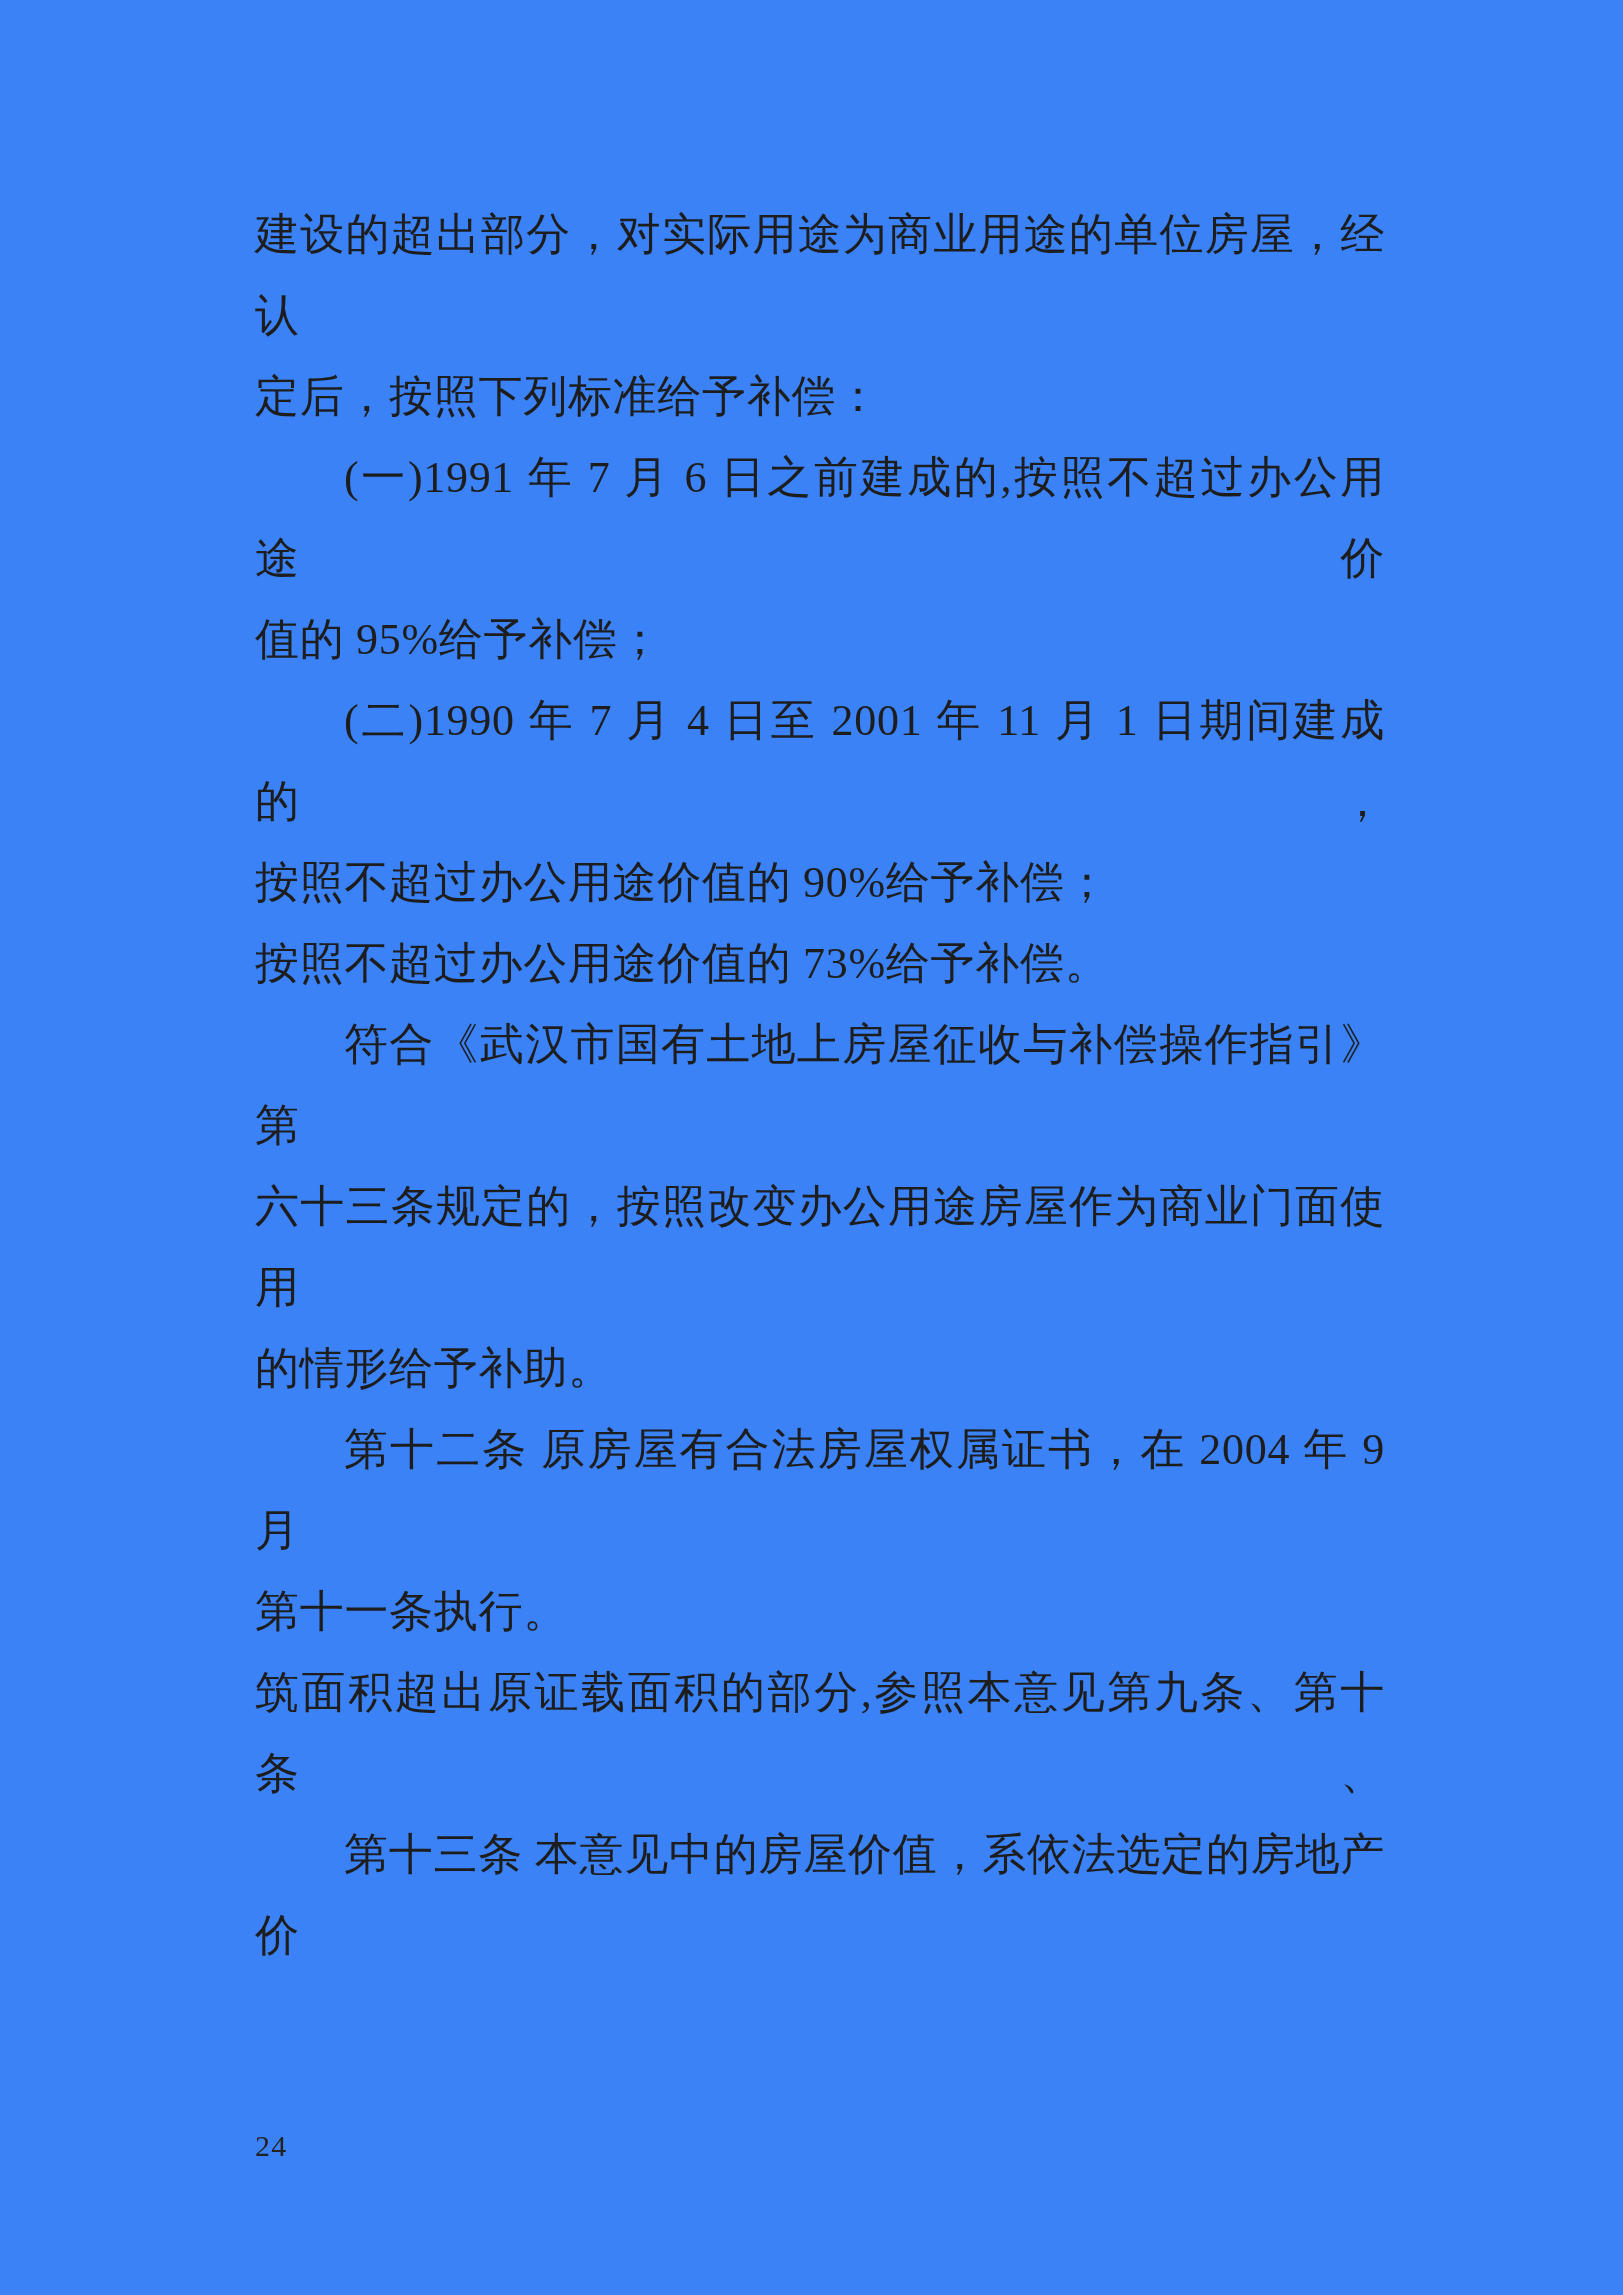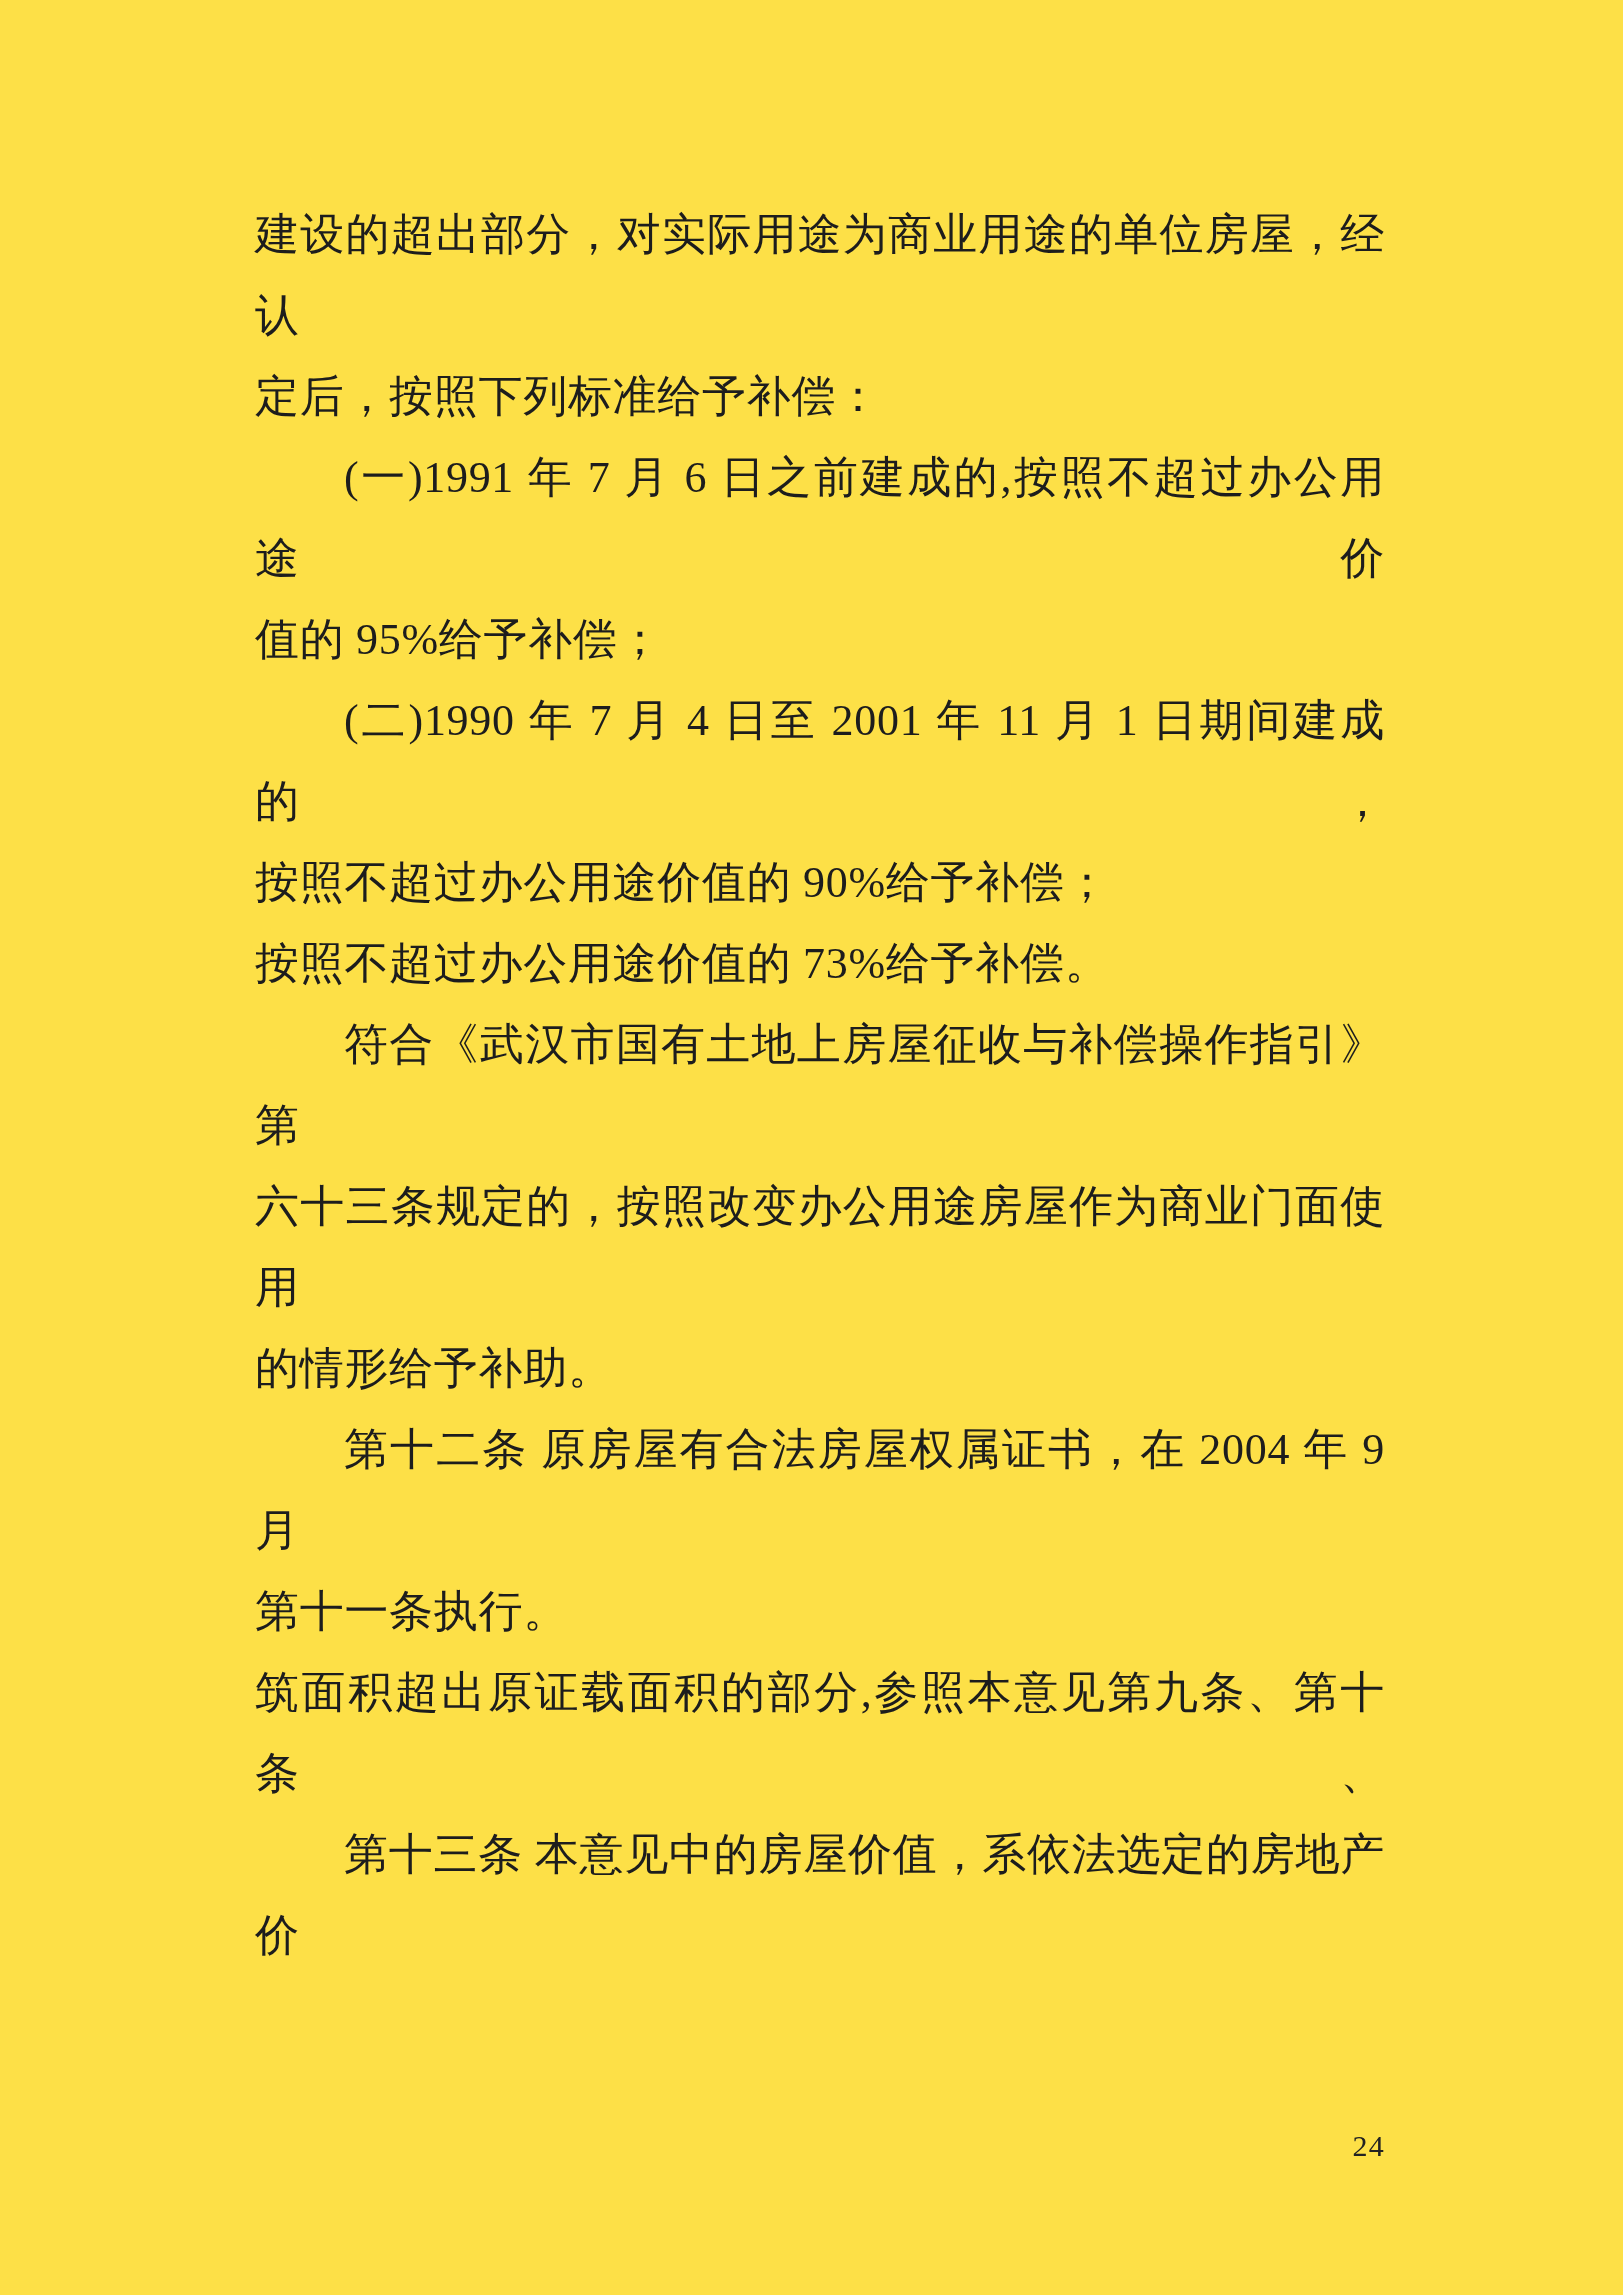--- a/index.html
+++ b/index.html
@@ -12,21 +12,21 @@
     background: #ffffff;
     position: relative;
     font-family: "Liberation Serif", "DejaVu Serif", serif;
     color: #1d1d1d;
   }
   .page {
     position: absolute;
     left: 0; top: 0;
     width: 1623px;
     height: 2295px;
-    background: #fde047;
+    background: #3b82f6;
     overflow: hidden;
   }
   .text-block {
     position: absolute;
     left: 255px;
     top: 194px;
     width: 1130px;
     font-size: 44px;
     line-height: 81px;
     letter-spacing: 0.7px;
@@ -42,21 +42,21 @@
   .line.fill {
     text-align: justify;
     text-align-last: justify;
     text-justify: inter-character;
   }
   .footer {
     position: absolute;
     left: 255px;
     top: 2129px;
     width: 1130px;
-    text-align: right;
+    text-align: left;
     font-size: 30px;
     letter-spacing: 1.3px;
     color: #222222;
   }
 </style>
 </head>
 <body>
 
 <div class="page">
 

